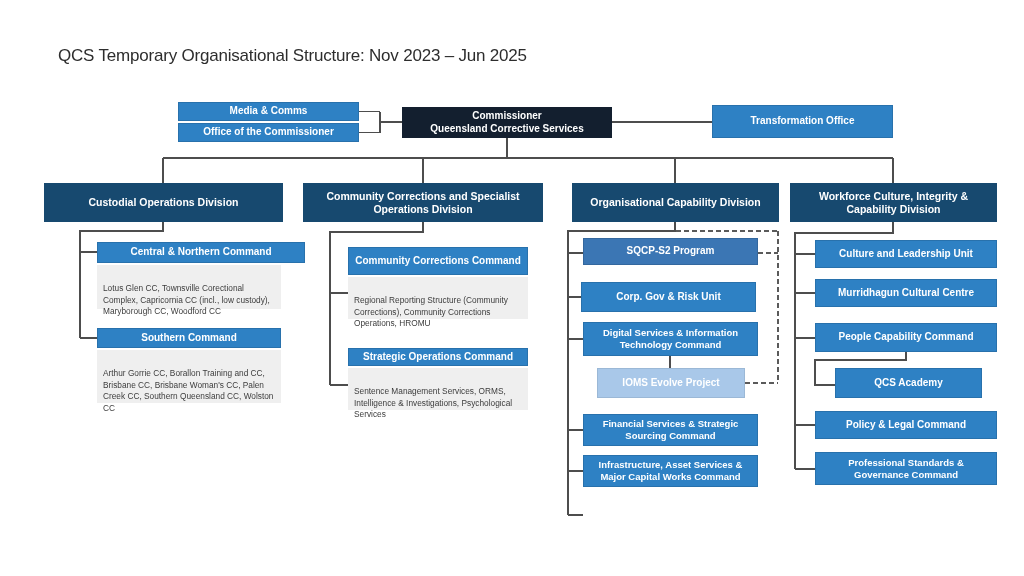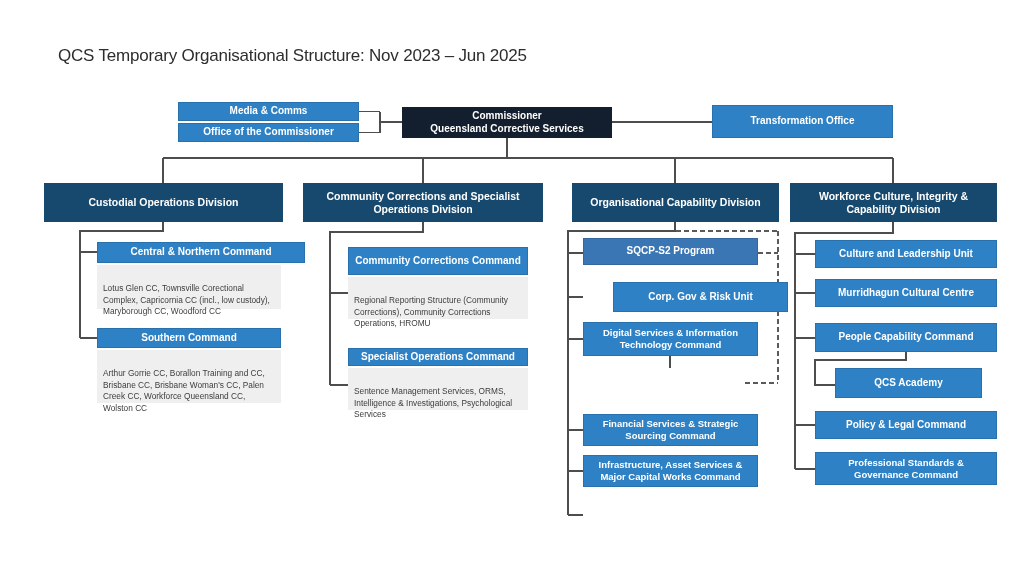--- a/index.html
+++ b/index.html
@@ -110,39 +110,42 @@
     <span>Workforce Culture, Integrity &amp; Capability Division</span>
   </div>
 
   <div class="box blue cmd" style="left:97px; top:242px; width:208px; height:21px; font-size:10px;">
     <span>Central &amp; Northern Command</span>
   </div>
   <div class="gray" style="left:97px; top:265px; width:184px; height:44px;">Lotus Glen CC, Townsville Corectional Complex, Capricornia CC (incl., low custody), Maryborough CC, Woodford CC</div>
   <div class="box blue cmd" style="left:97px; top:328px; width:184px; height:20px; font-size:10px;">
     <span>Southern Command</span>
   </div>
-  <div class="gray" style="left:97px; top:350px; width:184px; height:53px;">Arthur Gorrie CC, Borallon Training and CC, Brisbane CC, Brisbane Woman's CC, Palen Creek CC, Workforce Queensland CC, Wolston CC</div>
+  <div class="gray" style="left:97px; top:350px; width:184px; height:53px;">Arthur Gorrie CC, Borallon Training and CC, Brisbane CC, Brisbane Woman's CC, Palen Creek CC, Southern Queensland CC, Wolston CC</div>
 
   <div class="box blue cmd" style="left:348px; top:247px; width:180px; height:28px; font-size:10px;">
     <span>Community Corrections Command</span>
   </div>
   <div class="gray" style="left:348px; top:277px; width:180px; height:42px;">Regional Reporting Structure (Community Corrections), Community Corrections Operations, HROMU</div>
   <div class="box blue cmd" style="left:348px; top:348px; width:180px; height:18px; font-size:10px;">
-    <span>Specialist Operations Command</span>
+    <span>Strategic Operations Command</span>
   </div>
   <div class="gray" style="left:348px; top:368px; width:180px; height:42px;">Sentence Management Services, ORMS, Intelligence &amp; Investigations, Psychological Services</div>
 
   <div class="box muted cmd" style="left:583px; top:238px; width:175px; height:27px; font-size:10px;">
     <span>SQCP-S2 Program</span>
   </div>
-  <div class="box blue cmd" style="left:613px; top:282px; width:175px; height:30px; font-size:10px;">
+  <div class="box blue cmd" style="left:581px; top:282px; width:175px; height:30px; font-size:10px;">
     <span>Corp. Gov &amp; Risk Unit</span>
   </div>
   <div class="box blue cmd" style="left:583px; top:322px; width:175px; height:34px;">
     <span>Digital Services &amp; Information Technology Command</span>
+  </div>
+  <div class="box lightblu cmd" style="left:597px; top:368px; width:148px; height:30px; font-size:10px;">
+    <span>IOMS Evolve Project</span>
   </div>
   <div class="box blue cmd" style="left:583px; top:414px; width:175px; height:32px;">
     <span>Financial Services &amp; Strategic Sourcing Command</span>
   </div>
   <div class="box blue cmd" style="left:583px; top:455px; width:175px; height:32px;">
     <span>Infrastructure, Asset Services &amp; Major Capital Works Command</span>
   </div>
 
   <div class="box blue cmd" style="left:815px; top:240px; width:182px; height:28px; font-size:10px;">
     <span>Culture and Leadership Unit</span>

